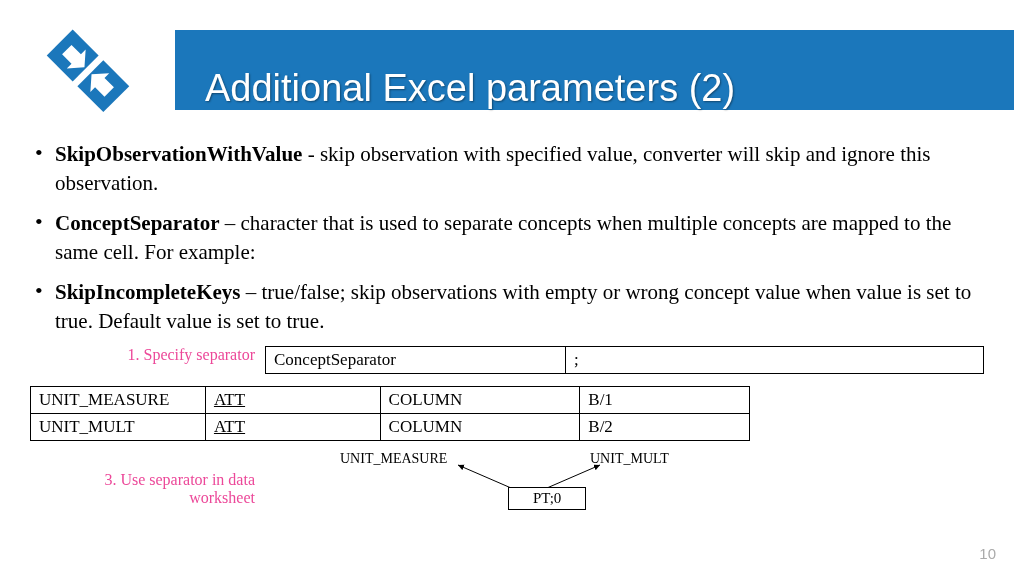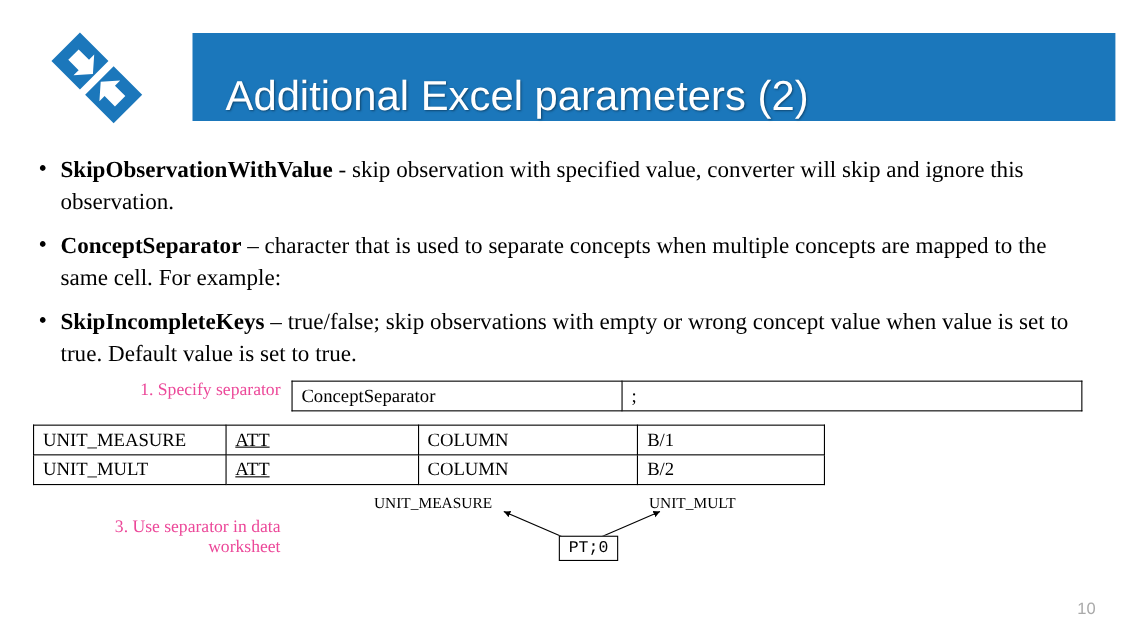--- a/index.html
+++ b/index.html
@@ -100,23 +100,23 @@
     width: 420px;
     height: 70px;
   }
   .dlabel {
     font-size: 14px;
     font-family: Georgia, serif;
     position: absolute;
   }
   .dbox {
     border: 1px solid #000;
-    padding: 2px 8px;
+    padding: 2px 24px;
     font-size: 15px;
-    font-family: Liberation Mono, monospace;
+    font-family: Liberation Serif, serif;
     position: absolute;
     background: #fff;
   }
   .arrow-svg { position: absolute; }
   .page-num {
     position: absolute;
     bottom: 14px;
     right: 28px;
     color: #aaaaaa;
     font-size: 15px;

